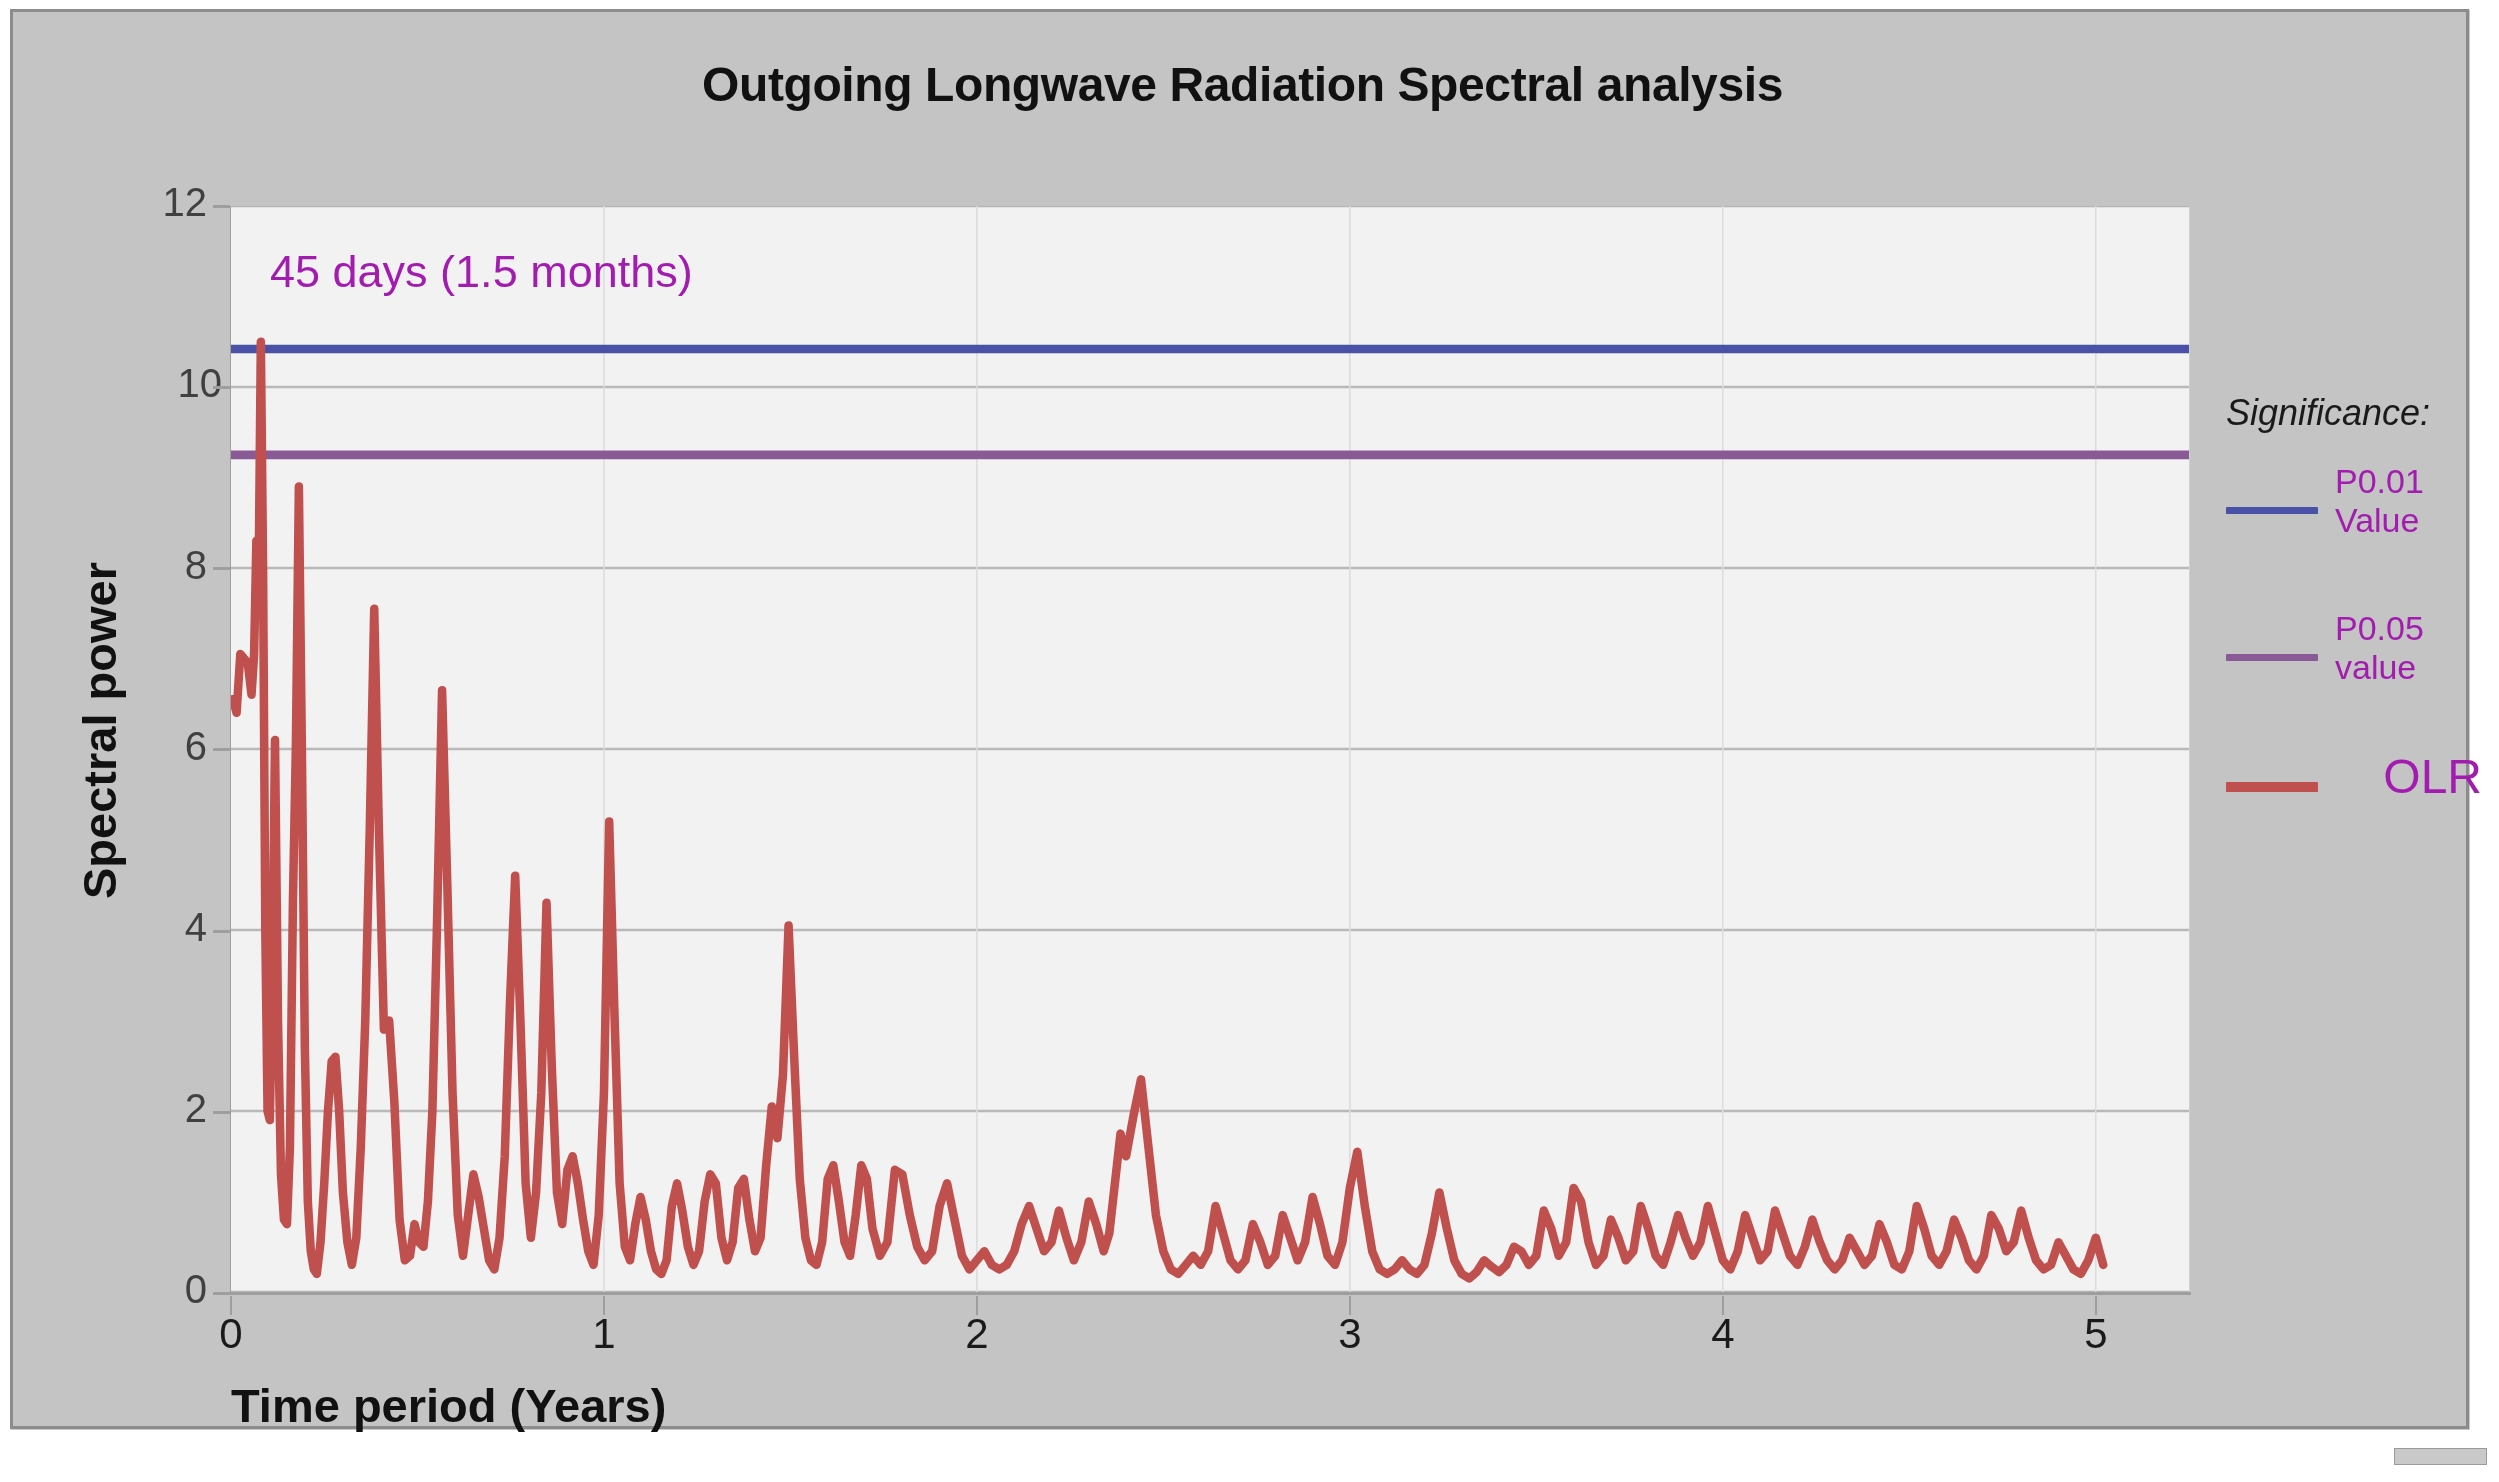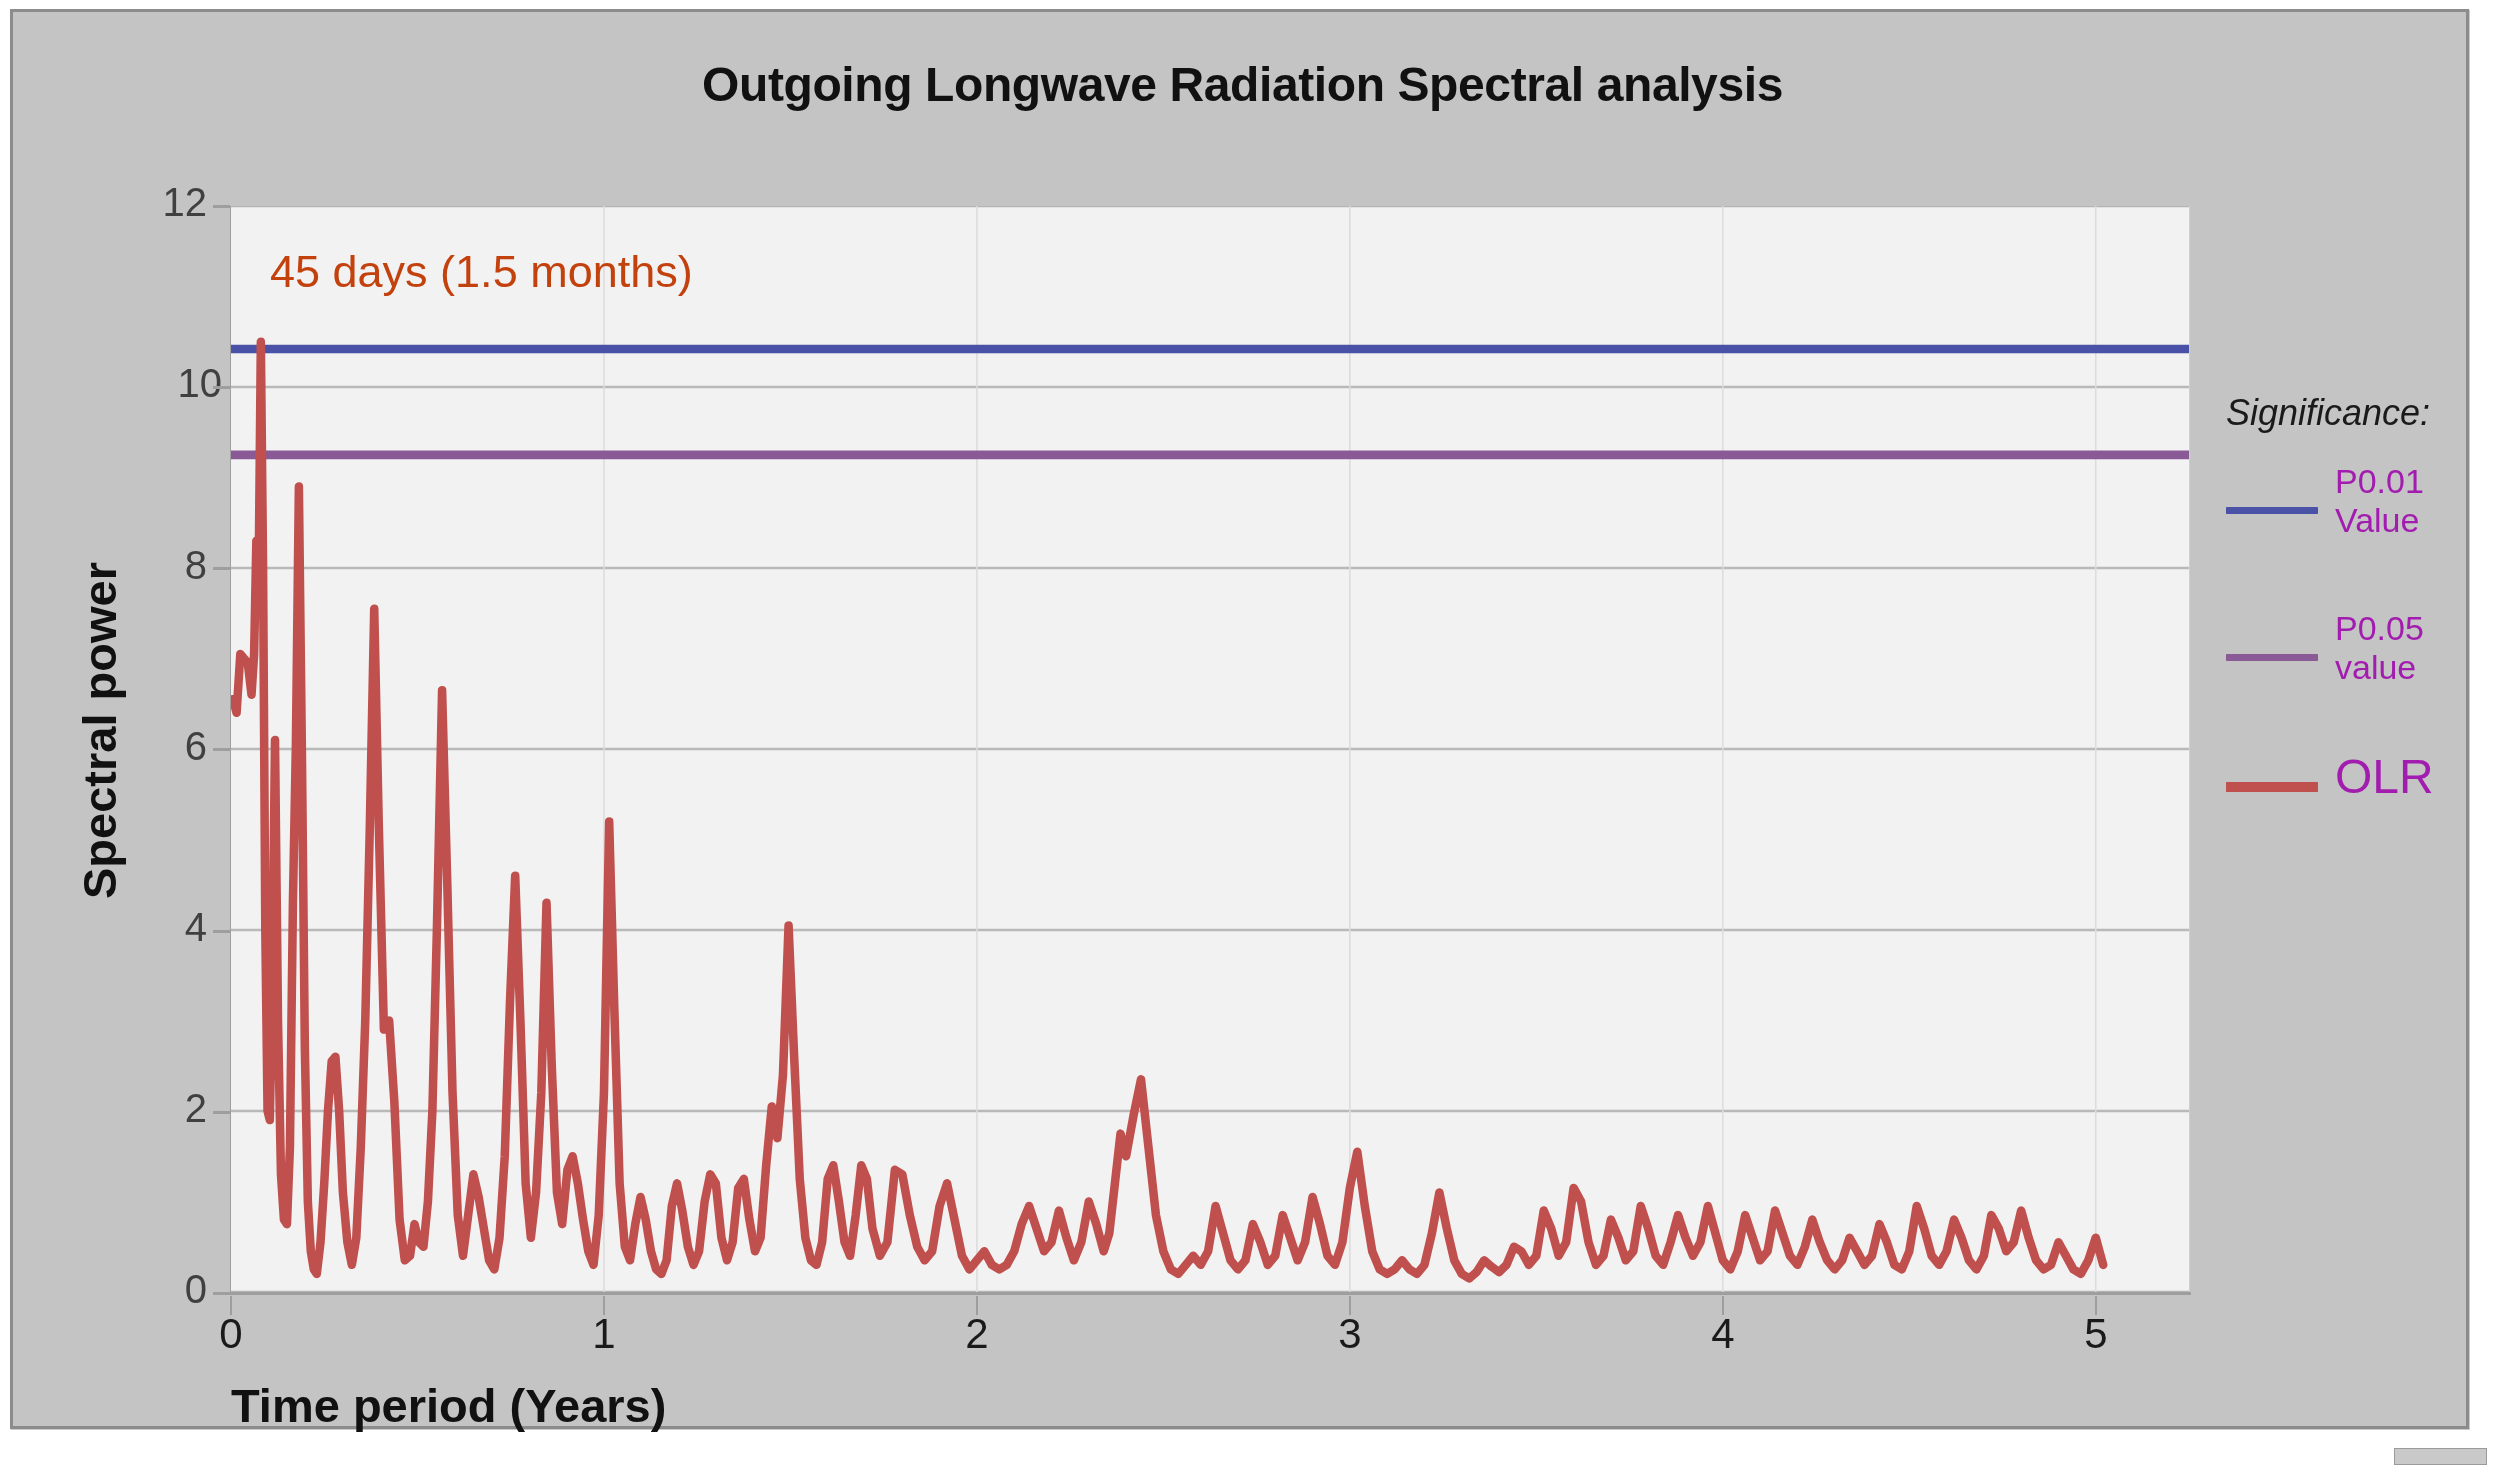--- a/index.html
+++ b/index.html
@@ -64,21 +64,21 @@
     width: 100%;
     height: 100%;
     display: block;
   }
 
   #annotation-45days {
     position: absolute;
     left: 39px;
     top: 40px;
     font-size: 45px;
-    color: #c2410c;
+    color: #a21caf;
     white-space: nowrap;
   }
 
   
   #y-axis-line {
     position: absolute;
     left: 217px;
     top: 194px;
     width: 2.3px;
     height: 1088px;
@@ -176,20 +176,21 @@
   .legend-text {
     position: absolute;
     left: 109px;
     font-size: 34px;
     color: #a21caf;
     line-height: 1.15;
     width: 147px;
   }
   .legend-text.big {
     font-size: 48px;
+    text-align: right;
   }
 </style>
 </head>
 <body>
 
 <div id="chart-frame">
 
   <div id="chart-title">Outgoing Longwave Radiation Spectral analysis</div>
 
   <div id="annotation-45days-holder"></div>

